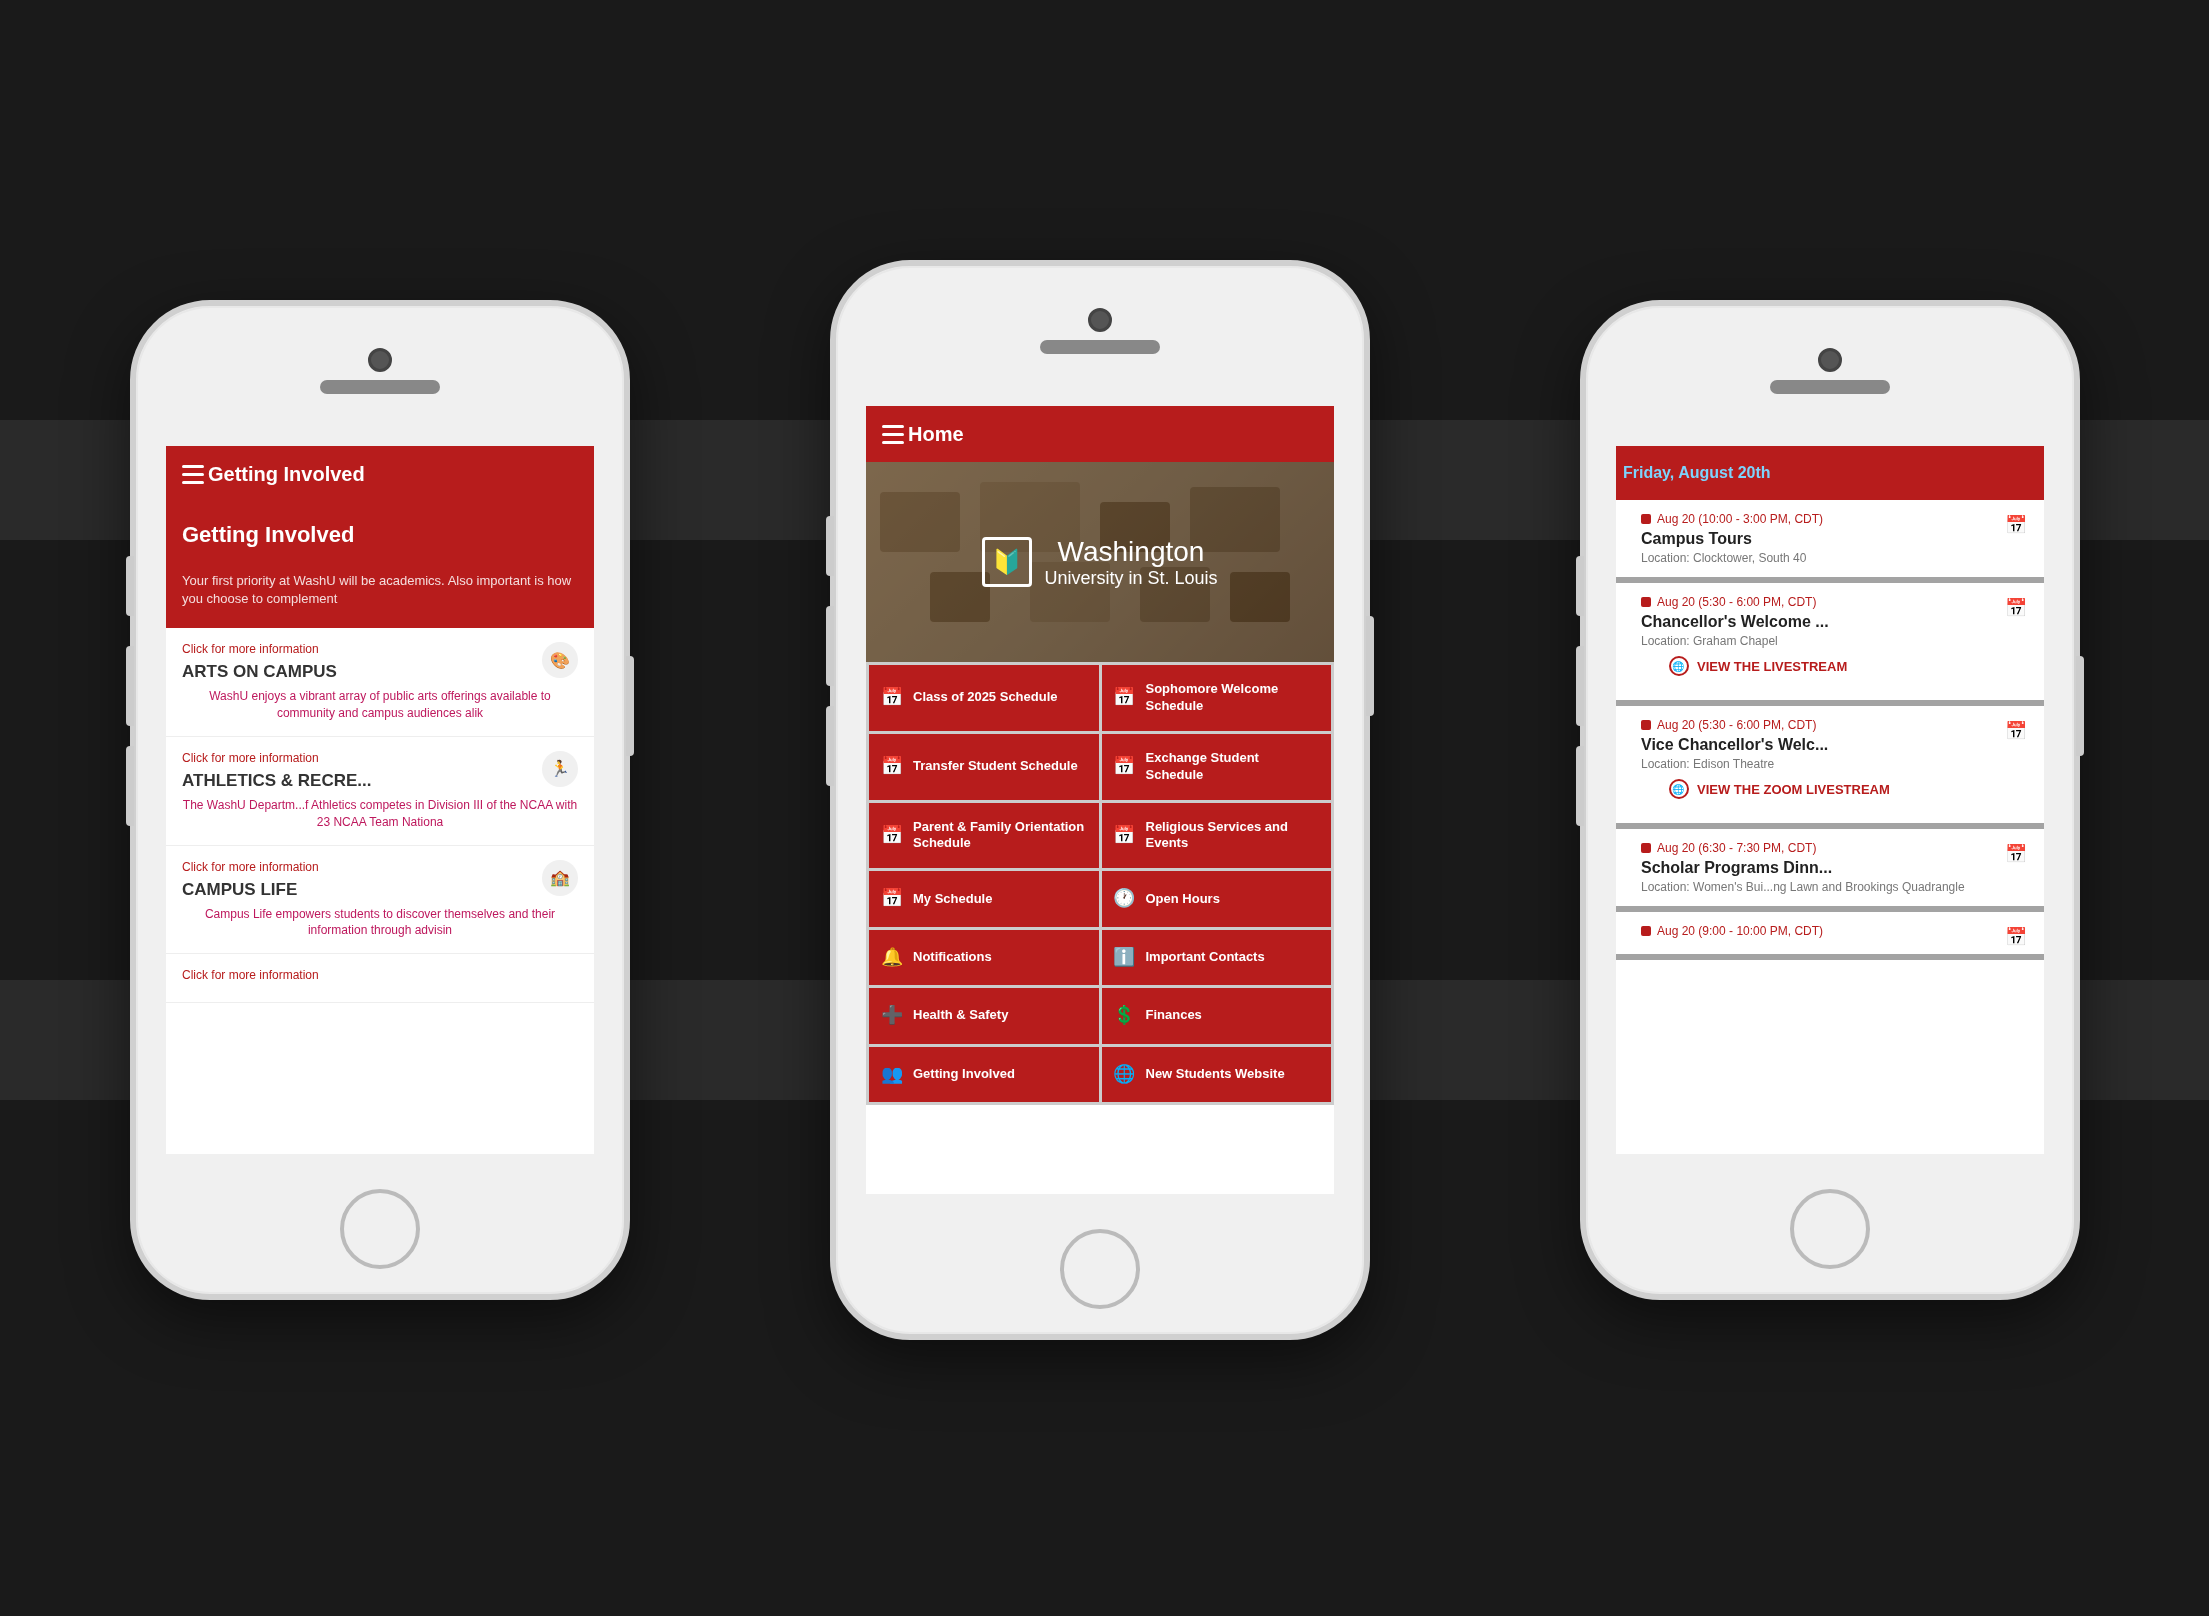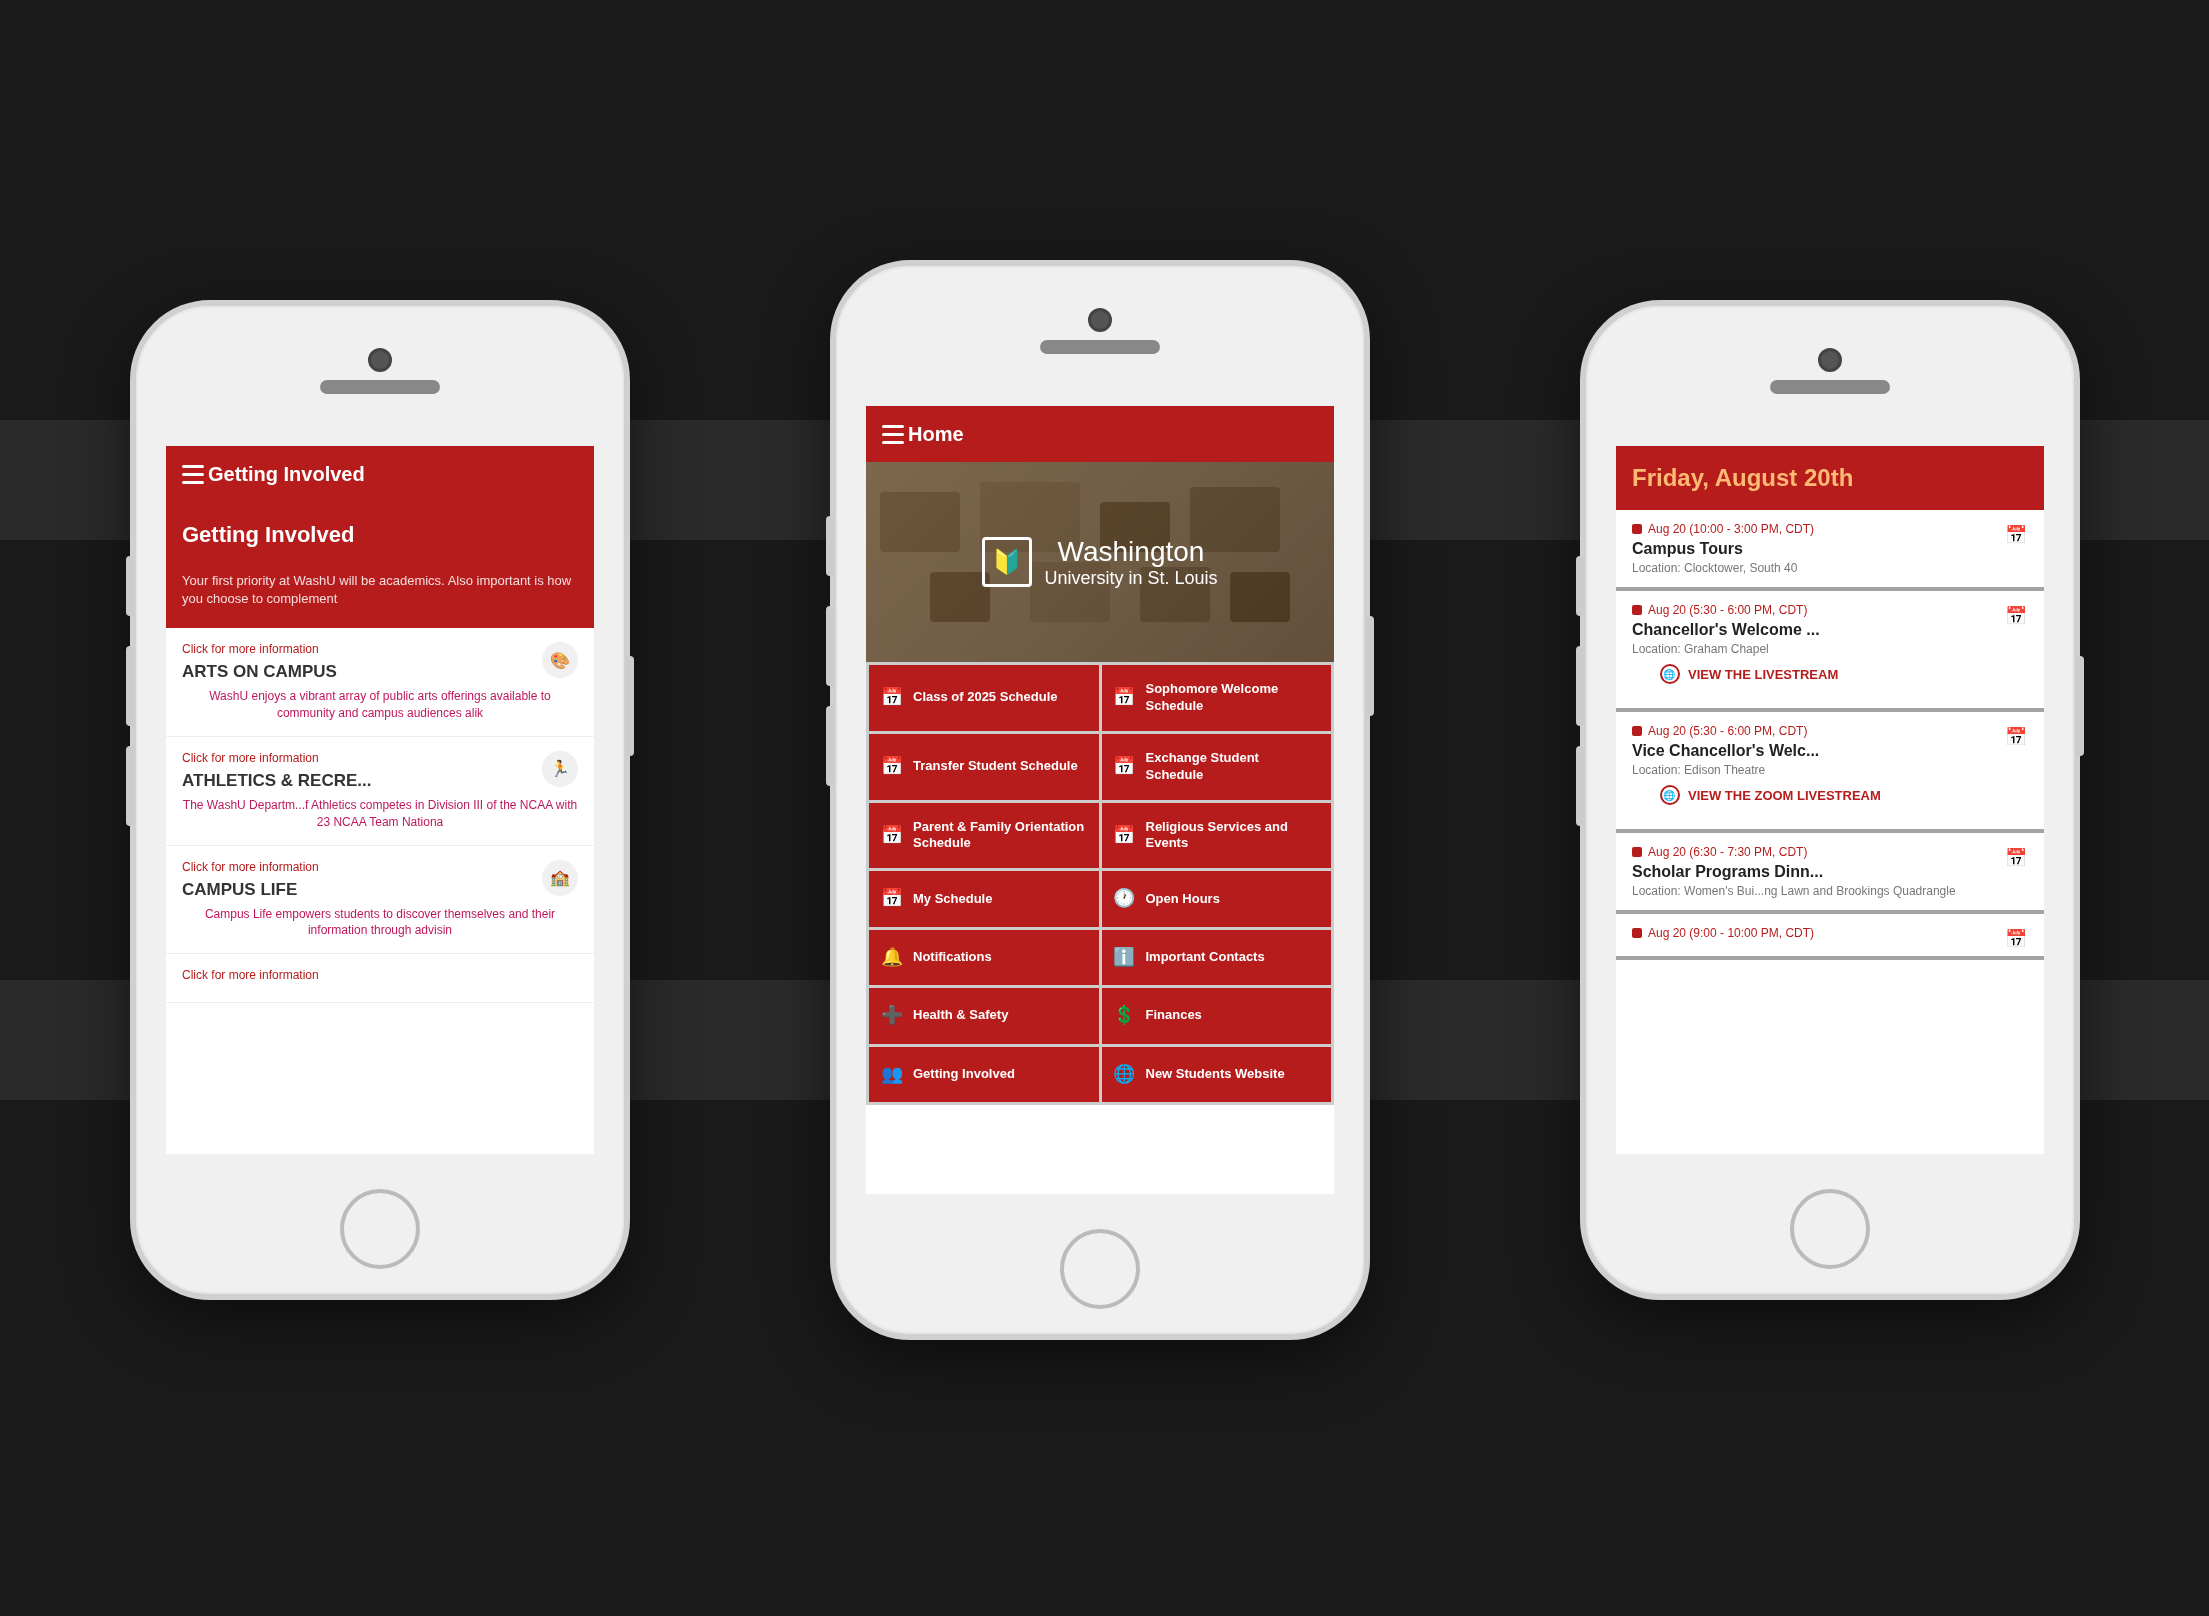--- a/index.html
+++ b/index.html
@@ -274,28 +274,28 @@
     .tile-icon {
       font-size: 18px;
       flex-shrink: 0;
       width: 22px;
       text-align: center;
     }
 
     
     .sched-header {
       background: #b71c1c;
-      color: #fdba74;
-      padding: 18px 16px;
-      font-size: 24px;
+      color: #7dd3fc;
+      padding: 18px 7px;
+      font-size: 16px;
       font-weight: 700;
     }
     .sched-event {
-      padding: 12px 16px;
-      border-bottom: 4px solid #a3a3a3;
+      padding: 12px 25px;
+      border-bottom: 6px solid #a3a3a3;
       position: relative;
     }
     .sched-time {
       color: #b71c1c;
       font-size: 12px;
       font-weight: 500;
       display: flex;
       align-items: center;
       gap: 6px;
       margin-bottom: 4px;

